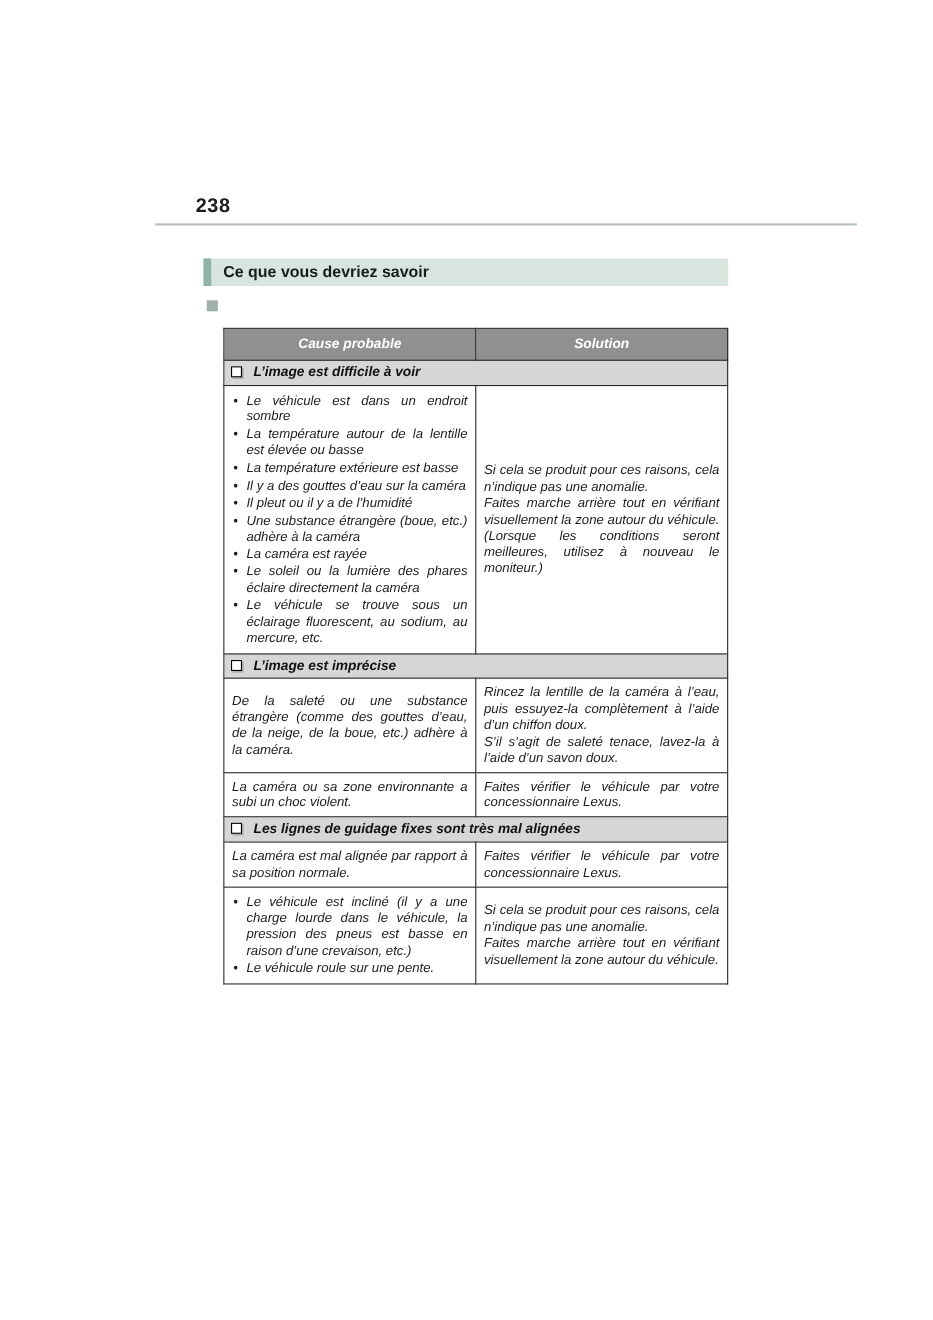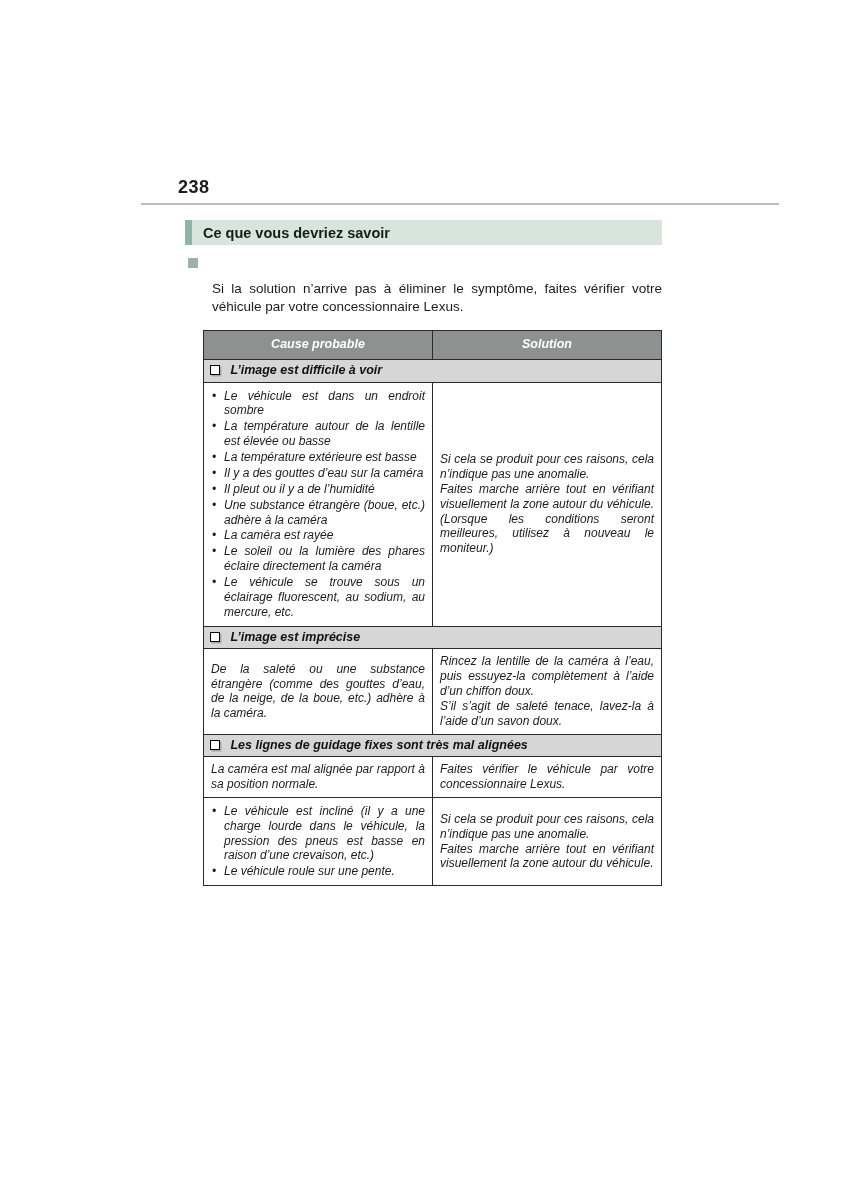--- a/index.html
+++ b/index.html
@@ -16,21 +16,21 @@
   .header {
     display:flex; align-items:baseline;
     padding-left:37px;
     margin-bottom:5px;
   }
   .page-num { font-size:18px; font-weight:bold; letter-spacing:0.5px; }
   .chapter  { font-size:12.5px; font-weight:bold; margin-left:36px; }
   .header-rule { height:2px; background:#b7c2be; }
 
   .section-bar {
-    margin:15px 0 0 44px;
+    margin:30px 0 0 44px;
     width:477px; height:25px;
     background:var(--section-bar-bg, #d7e5de);
     display:flex; align-items:center;
     box-sizing:border-box;
   }
   .accent { width:7px; align-self:stretch; background:var(--section-bar-accent, #8fb3a5); }
   .section-title { font-size:14.5px; font-weight:bold; padding-left:11px; color:#141d1a; }
 
   .subsection { margin:13px 0 0 47px; display:flex; align-items:center; }
   .sq { width:10px; height:10px; background:#9fb0ab; flex:0 0 auto; }
@@ -100,21 +100,20 @@
 
   <div class="section-bar">
     <span class="accent"></span>
     <span class="section-title">Ce que vous devriez savoir</span>
   </div>
 
   <div class="subsection">
     <span class="sq"></span>
   </div>
 
-  <p class="para">Si la solution n’arrive pas à éliminer le symptôme, faites vérifier votre véhicule par votre concessionnaire Lexus.</p>
 
   <table class="symptom-table">
     <colgroup>
         <col>
         <col>
       </colgroup>
     <thead>
       <tr>
         <th>Cause probable</th>
         <th>Solution</th>
@@ -155,20 +154,26 @@
         </td>
       </tr>
       <tr class="data-row">
         <td class="cause-cell">De la saleté ou une substance étrangère (comme des gouttes d’eau, de la neige, de la boue, etc.) adhère à la caméra.</td>
         <td class="solution-cell">
           <p>Rincez la lentille de la caméra à l’eau, puis essuyez-la complètement à l’aide d’un chiffon doux.</p>
           <p>S’il s’agit de saleté tenace, lavez-la à l’aide d’un savon doux.</p>
         </td>
       </tr>
 
+      <tr class="data-row">
+        <td class="cause-cell">La caméra ou sa zone environnante a subi un choc violent.</td>
+        <td class="solution-cell">
+          <p>Faites vérifier le véhicule par votre concessionnaire Lexus.</p>
+        </td>
+      </tr>
 
       <tr class="section-row">
         <td colspan="2">
           <span class="checkbox"></span>
           <span>Les lignes de guidage fixes sont très mal alignées</span>
         </td>
       </tr>
       <tr class="data-row">
         <td class="cause-cell">La caméra est mal alignée par rapport à sa position normale.</td>
         <td class="solution-cell">

